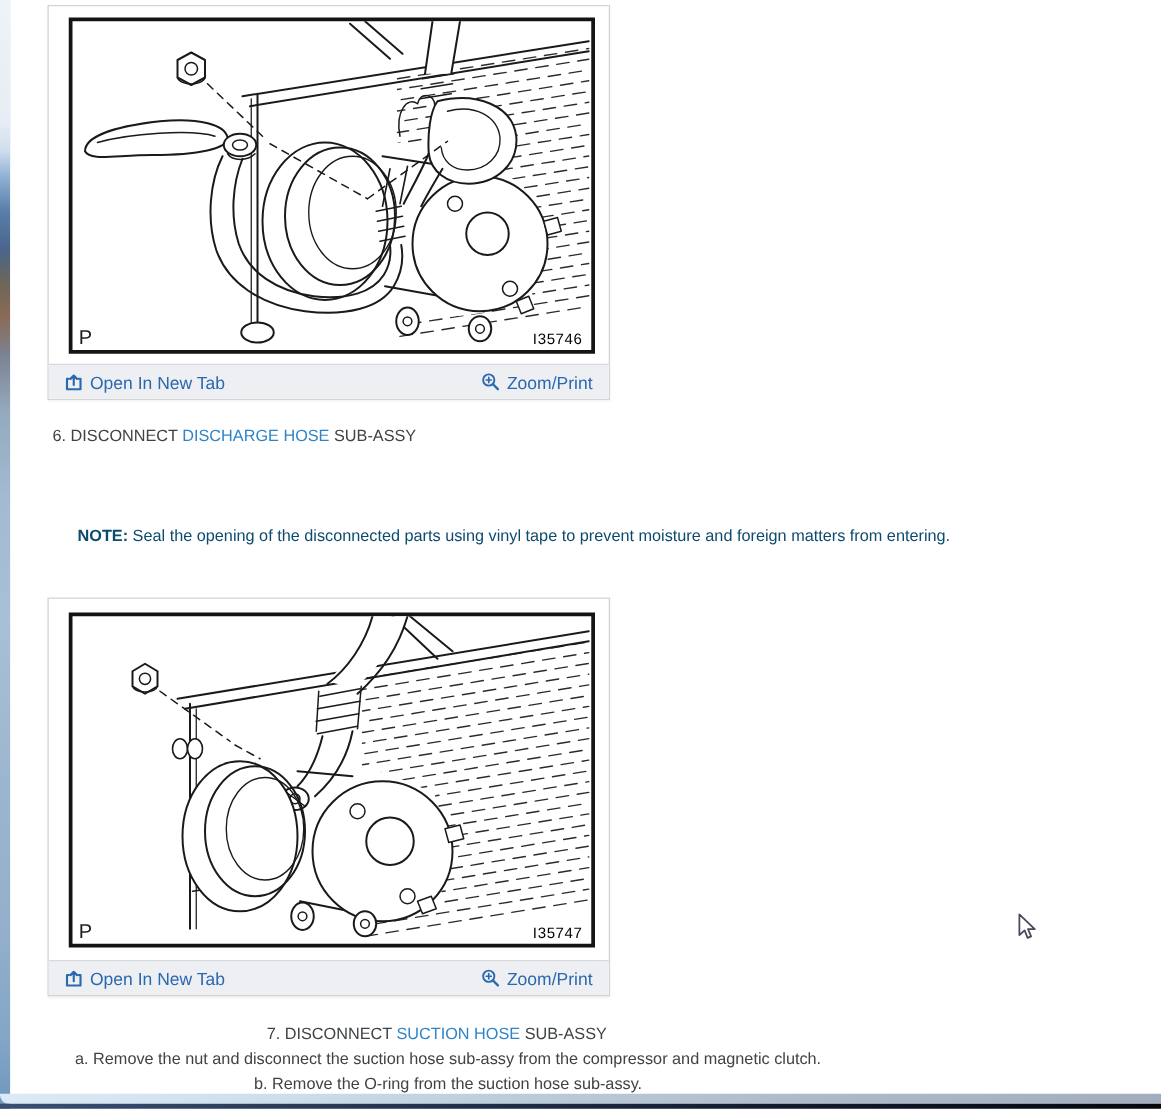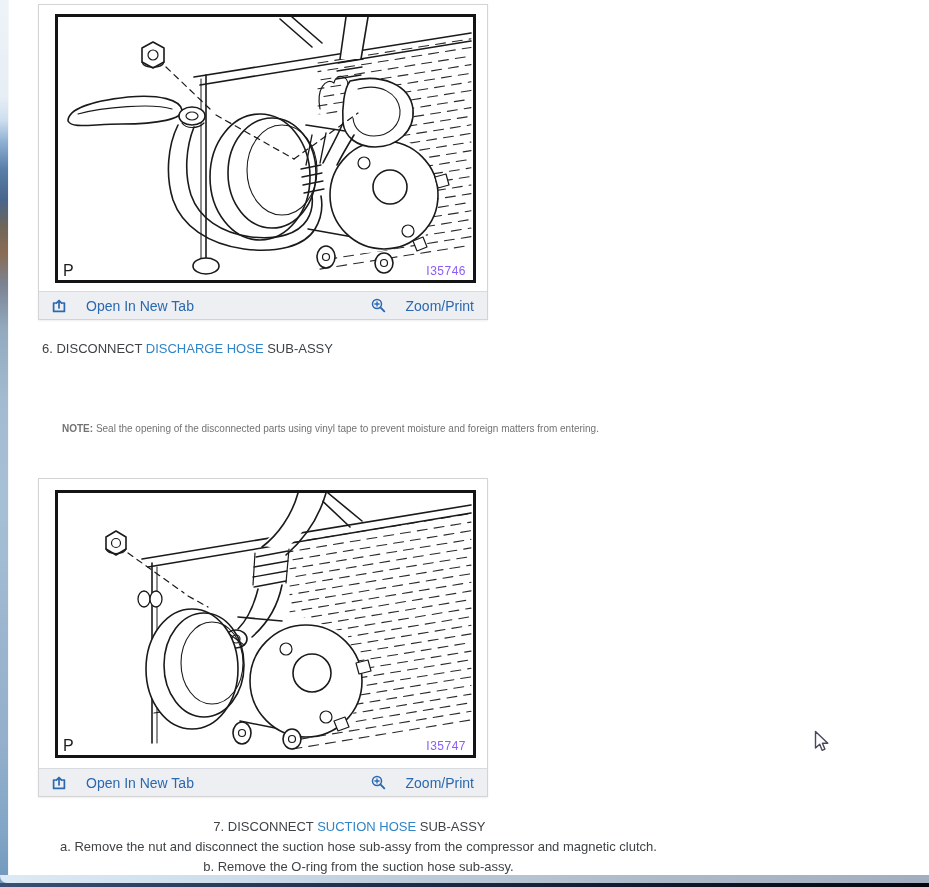--- a/index.html
+++ b/index.html
@@ -38,39 +38,39 @@
   }
   #fig1{top:4px;}
   #fig2{top:478px;}
   .draw-wrap{position:relative;margin:9px 11px 8px 16px;border:3px solid #141414;background:#fff;}
   #fig2 .draw-wrap{margin-top:11px;margin-bottom:10px;}
   .draw-wrap svg{display:block;}
   .corner-p{
     position:absolute;left:5px;bottom:1px;font-size:16px;color:#1d1d1d;line-height:1;
   }
   .fig-id{
-    position:absolute;right:7px;bottom:3px;font-size:12px;color:#8b5cf6;letter-spacing:.5px;line-height:1;
+    position:absolute;right:7px;bottom:3px;font-size:12px;color:#000000;letter-spacing:.5px;line-height:1;
   }
   .links-bar{
     height:27px;background:#edeff2;border-top:1px solid #d7dade;
     display:flex;align-items:center;justify-content:space-between;
     padding:0 13px 0 13px;
   }
   .bar-link{
-    display:inline-flex;align-items:center;gap:20px;
+    display:inline-flex;align-items:center;gap:6px;
     color:#2a68b0;font-size:14px;text-decoration:none;cursor:pointer;
   }
   .bar-link svg{flex:none;}
   
   .step{position:absolute;left:42px;font-size:13px;line-height:20px;color:#3f4346;}
   #step6{top:339px;}
   #step7{top:817px;text-align:center;}
   .substeps{margin-left:18px;}
   .inline-link{color:#2e84c6;text-decoration:none;cursor:pointer;}
-  .note-line{position:absolute;left:62px;top:419px;font-size:10px;line-height:20px;color:#737373;}
+  .note-line{position:absolute;left:62px;top:419px;font-size:13px;line-height:20px;color:#0c4a6e;}
   .note-label{font-weight:bold;}
   .cursor{position:absolute;left:814px;top:730px;}
 </style>
 </head>
 <body>
 
 <div class="edge-left"></div>
 
 <div class="fig-card" id="fig1">
   <div class="draw-wrap">

